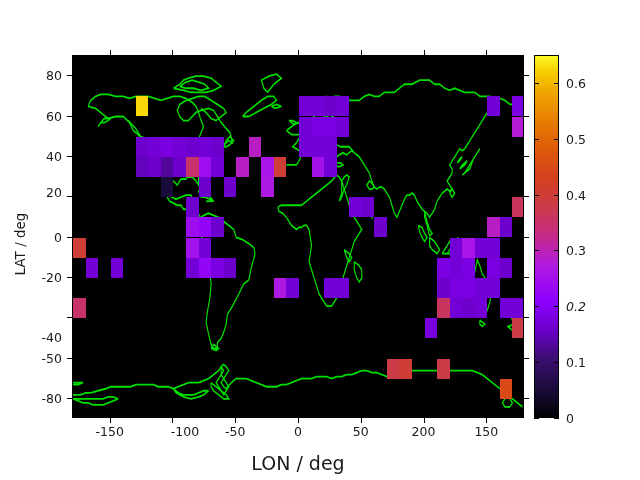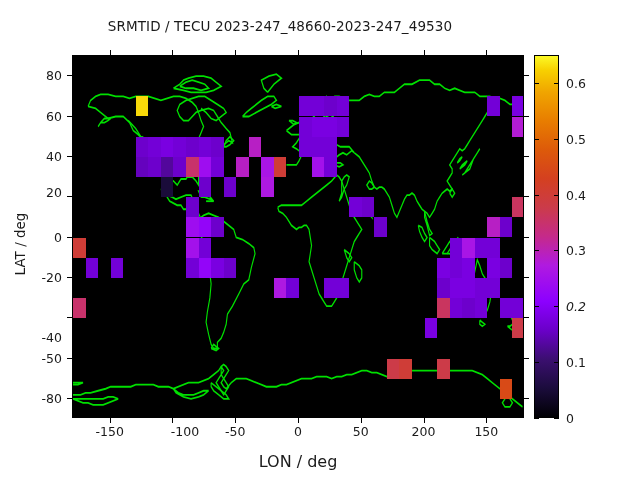--- a/index.html
+++ b/index.html
@@ -18,39 +18,38 @@
   .cell{position:absolute;}
 
   
   .tick{position:absolute;background:#000;}
   .tick.x{width:1px;height:5px;}
   .tick.y{width:5px;height:1px;}
   .ticklabel{position:absolute;font-size:12.5px;color:#1a1a1a;white-space:nowrap;}
   .ticklabel.x{transform:translateX(-50%);top:424px;}
   .ticklabel.y{transform:translateY(-50%);text-align:right;}
 
-  #xlabel{position:absolute;left:72px;top:452px;width:452px;text-align:center;font-size:16px;color:#1a1a1a;}
+  #xlabel{position:absolute;left:72px;top:452px;width:452px;text-align:center;font-size:19px;color:#1a1a1a;}
   #ylabel{position:absolute;left:-60px;top:236px;width:160px;text-align:center;font-size:13.5px;color:#1a1a1a;
           transform:rotate(-90deg);transform-origin:50% 50%;}
 
   
   #cbar-frame{position:absolute;left:534px;top:55px;width:25px;height:363px;
               border:1px solid #000;box-sizing:border-box;}
   #cbar-gradient{position:absolute;left:0;top:0;width:100%;height:100%;}
   .cbtick{position:absolute;height:1px;width:5px;background:#000;}
   .cbtick.left{left:0;}
   .cbtick.right{right:0;}
   .cblabel{position:absolute;left:566px;font-size:12.5px;color:#1a1a1a;transform:translateY(-50%);}
 </style>
 </head>
 <body>
 
 <div id="root">
 
-  <div id="plot-title">SRMTID / TECU 2023-247_48660-2023-247_49530</div>
 
   <div id="plot-frame">
     <svg id="map-canvas" viewBox="-180 -90 360 180" preserveAspectRatio="none">
       <g fill="none" stroke="#00e000" stroke-width="0.9" vector-effect="non-scaling-stroke" transform="scale(1,-1)">
 
         <path d="M-168,65 -162,64 -158,62 -152,59 -146,60 -140,60 -135,57 -132,53 -128,51 -125,49 -124,44 -124,40 -121,35 -117,32 -114,31 -110,31 -106,30 -100,28 -97,26 -94,29 -90,29 -89,30 -85,30 -82,28 -80,26 -80,31 -78,34 -76,37 -74,40 -71,42 -67,45 -64,46 -60,46 -56,48 -53,47 -55,52 -58,54 -62,57 -65,60 -68,63 -72,64 -78,63 -82,62 -85,60 -88,58 -92,58 -95,60 -97,63 -95,66 -90,68 -85,69 -80,70 -75,70 -70,68 -65,66 -60,64 -58,62 -62,60 -66,58 -70,59 -74,62 -78,64"></path>
         <path d="M-168,65 -166,68 -162,70 -158,71 -152,71 -146,70 -140,70 -135,69 -130,70 -125,70 -120,70 -115,69 -110,68 -105,69 -100,70 -95,70 -90,69 -85,67 -82,65 -80,62 -78,58 -76,55 -78,52 -80,49 -82,46 -84,45 -86,44 -88,47 -90,48 -92,47"></path>
         <path d="M-125,50 -123,49 -126,50 -128,52 -130,54 -133,56 -136,58"></path>
         <path d="M-110,24 -107,24 -105,20 -103,18 -97,16 -94,16 -92,14 -90,14 -88,16 -86,16 -84,10 -80,9 -78,9 -82,15 -86,21 -90,21 -94,20 -98,19 -101,20 -105,21 -108,23 -110,24"></path>
         <path d="M-78,20 -75,20 -71,19 -68,18 -72,21 -76,23 -80,23 -78,20"></path>

